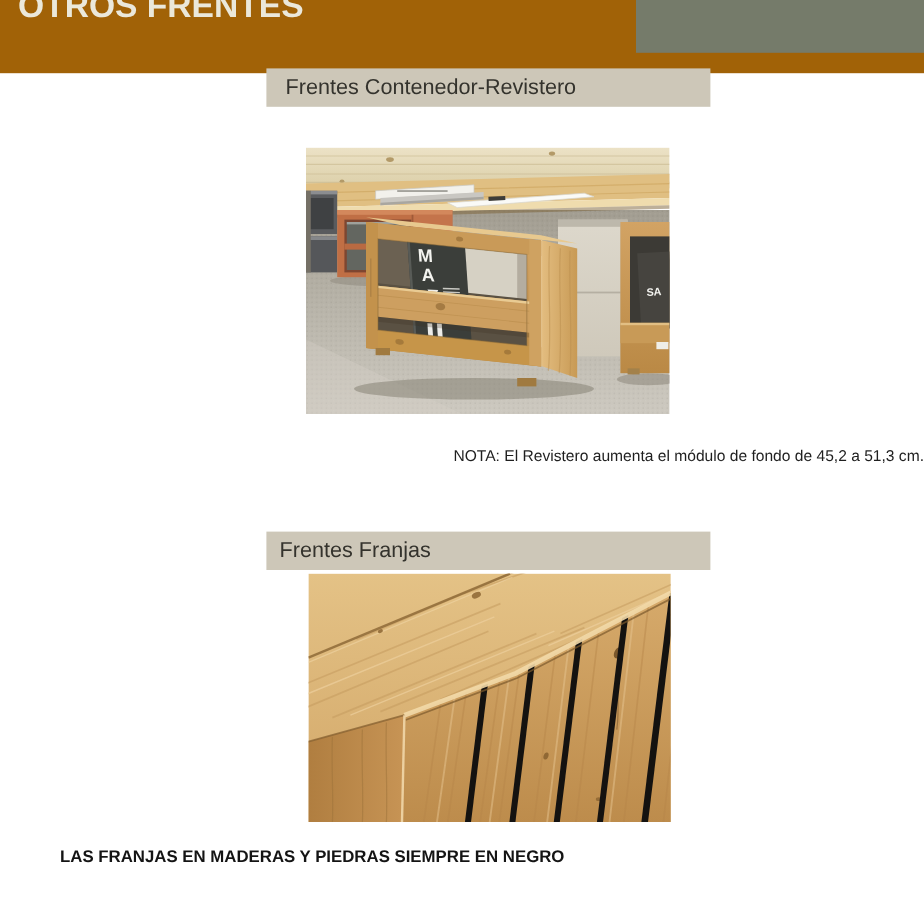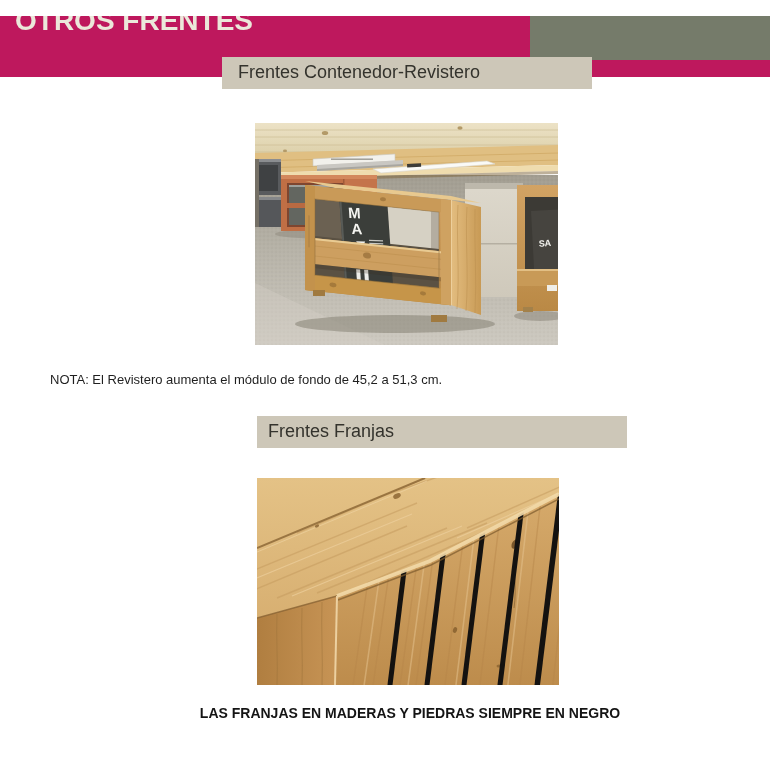--- a/index.html
+++ b/index.html
@@ -1,48 +1,48 @@
 <!DOCTYPE html>
 <html><head>
 <meta charset="utf-8">
 <style>
   html,body{margin:0;padding:0;}
   body{
     width:770px;height:770px;position:relative;overflow:hidden;
     background:#ffffff;font-family:"Liberation Sans","DejaVu Sans",sans-serif;
   }
   .top-bar{
-    position:absolute;left:0;top:16px;width:770px;height:61px;
-    background:#be185d;overflow:hidden;
+    position:absolute;left:0;top:0;width:770px;height:61px;
+    background:#a16207;overflow:hidden;
   }
   .top-bar .seg{
     position:absolute;left:530px;top:0;width:240px;height:44px;background:#757b6a;
   }
   .top-title{
     position:absolute;left:15px;top:-11px;margin:0;
     font-size:28px;font-weight:bold;color:#ebe8da;letter-spacing:0px;white-space:nowrap;
   }
   .panel{
     position:absolute;left:222px;width:370px;height:32px;
     background:#cdc7b8;color:#34332d;
     font-size:18px;line-height:31px;padding-left:11px;box-sizing:border-box;
     white-space:nowrap;
   }
   .panel.p1{top:57px;padding-left:16px;}
-  .panel.p2{top:416px;margin-left:35px;}
+  .panel.p2{top:443px;}
   .photo{position:absolute;display:block;margin:0;}
   .photo1{left:255px;top:123px;width:303px;height:222px;}
   .photo2{left:257px;top:478px;width:302px;height:207px;}
   .nota{
     position:absolute;left:50px;top:372px;width:720px;margin:0;
-    text-align:left;font-size:13px;color:#1f1f1f;
+    text-align:right;font-size:13px;color:#1f1f1f;
   }
   .franjas-note{
     position:absolute;left:50px;top:705px;width:720px;margin:0;
-    text-align:center;font-size:14px;font-weight:bold;line-height:17px;color:#141414;
+    text-align:left;font-size:14px;font-weight:bold;line-height:17px;color:#141414;
   }
   svg{display:block;}
 </style>
 </head>
 <body>
 
 <header class="top-bar">
   <div class="seg"></div>
   <h1 class="top-title">OTROS FRENTES</h1>
 </header>

